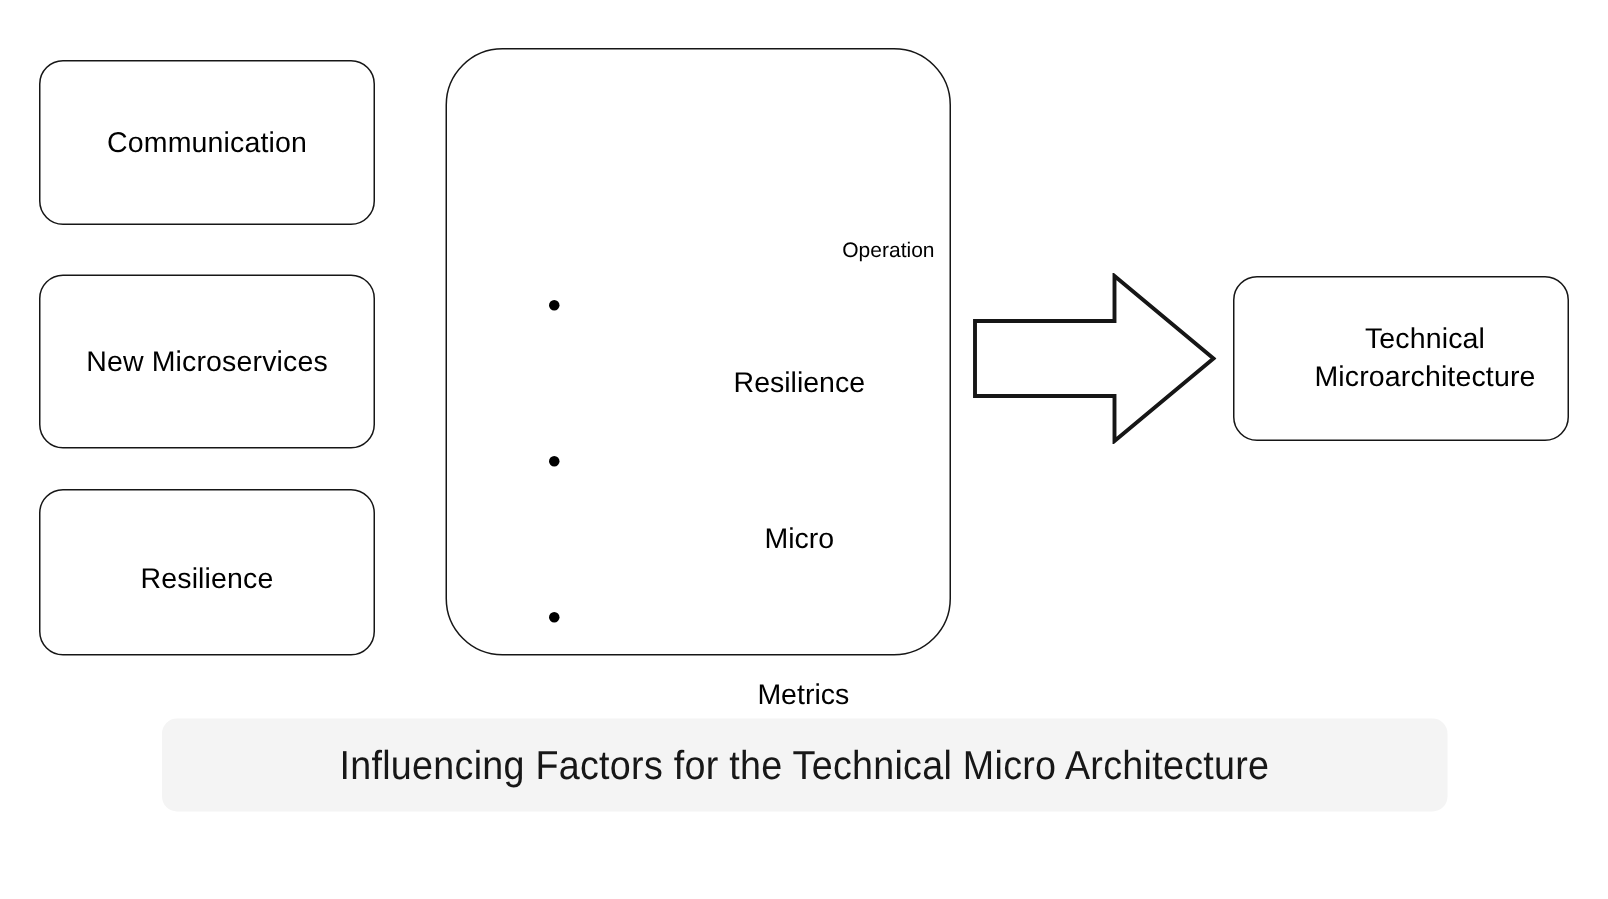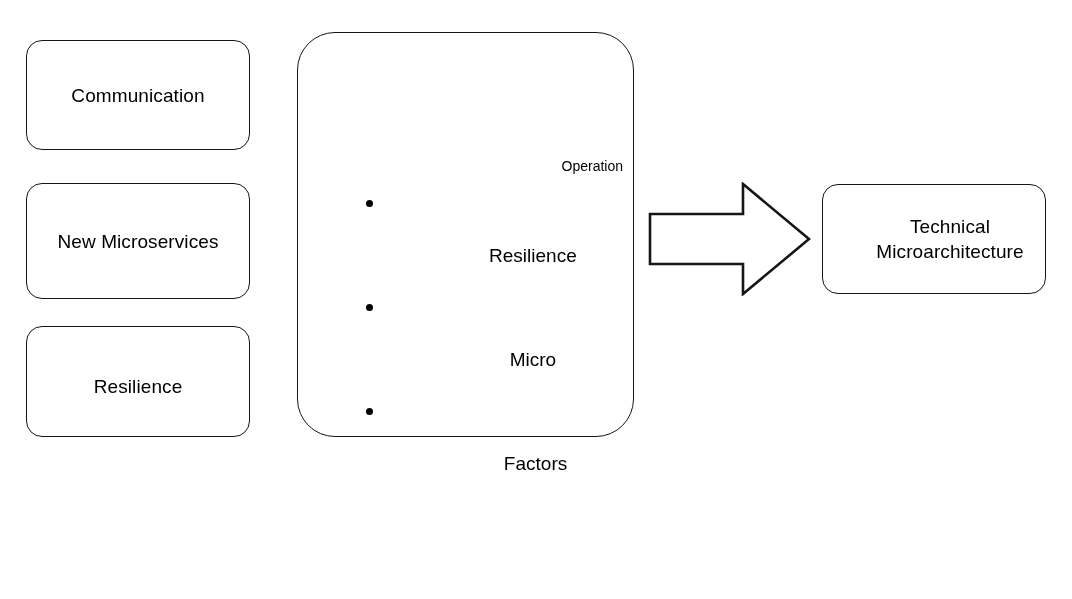--- a/index.html
+++ b/index.html
@@ -159,31 +159,34 @@
         <li class="bullet-item">
           <span class="dot"></span>
           <span>Resilience</span>
         </li>
         <li class="bullet-item">
           <span class="dot"></span>
           <span>Micro</span>
         </li>
         <li class="bullet-item">
           <span class="dot"></span>
-          <span> Factors</span>
+          <span> Metrics</span>
         </li>
       </ul>
     </div>
   </div>
 
   <div id="arrow-to-result">
     <svg width="163" height="114" viewBox="0 0 163 114" xmlns="http://www.w3.org/2000/svg">
       <polygon points="2,32 95,32 95,2 161,57 95,112 95,82 2,82" fill="#ffffff" stroke="#161616" stroke-width="2.6" stroke-linejoin="miter"></polygon>
     </svg>
   </div>
 
   <div class="node" id="node-result">
     <span class="node-label">Technical
 Microarchitecture</span>
   </div>
 
+  <div id="caption-bar">
+    <span id="caption-text">Influencing Factors for the Technical Micro Architecture</span>
+  </div>
 
 </div>
 
 </body></html>

